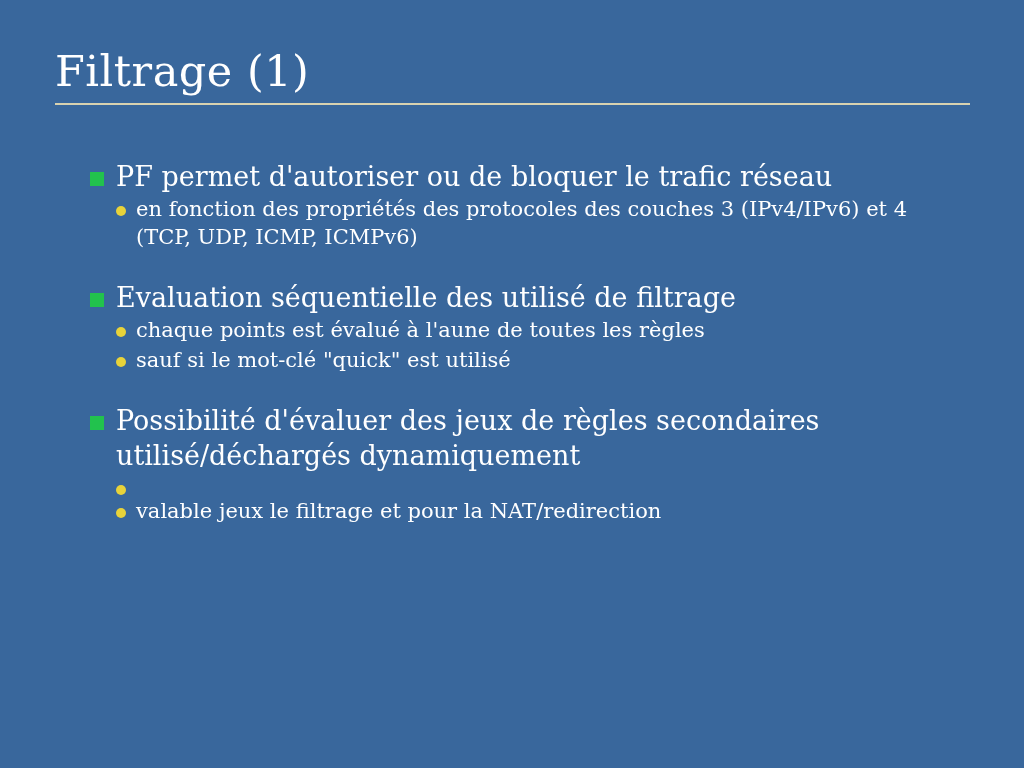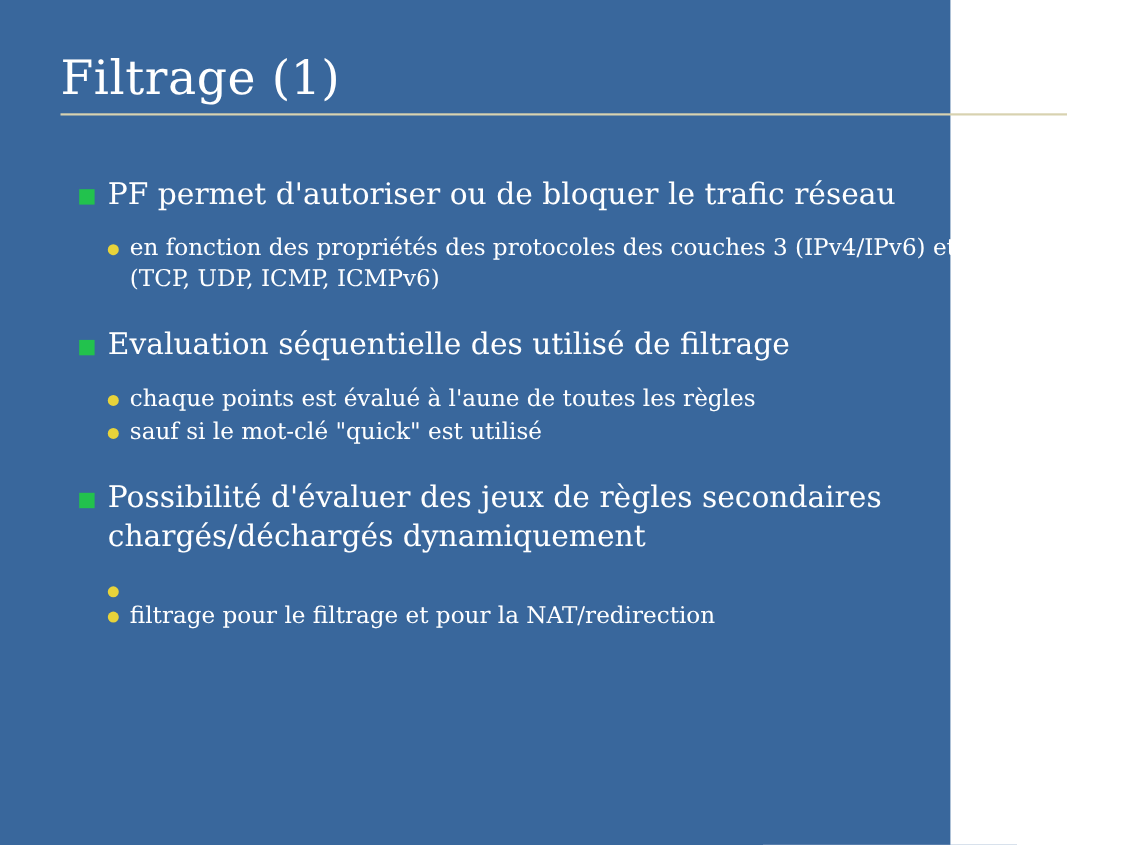--- a/index.html
+++ b/index.html
@@ -7,21 +7,21 @@
     padding: 0;
   }
   body {
     width: 1024px;
     height: 768px;
     overflow: hidden;
     font-family: "DejaVu Serif", serif;
   }
   #slide {
     position: relative;
-    width: 864px;
+    width: 1024px;
     height: 768px;
     background: #39679c;
     box-sizing: border-box;
   }
   #title-block {
     position: absolute;
     left: 55px;
     top: 48px;
     width: 915px;
   }
@@ -34,21 +34,21 @@
     white-space: nowrap;
   }
   #title-rule {
     margin-top: 8px;
     height: 2px;
     background: #d8d2b0;
     width: 915px;
   }
   #content {
     position: absolute;
-    left: 72px;
+    left: 90px;
     top: 160px;
     width: 900px;
   }
   .group {
     margin-bottom: 30px;
   }
   .group:last-child {
     margin-bottom: 0;
   }
   .lvl1 {
@@ -64,21 +64,21 @@
     margin-right: 12px;
   }
   .lvl1-text {
     color: #ffffff;
     font-size: 27px;
     line-height: 1.28;
     font-family: "DejaVu Serif", serif;
     max-width: 850px;
   }
   .sub-list {
-    margin-top: 16px;
+    margin-top: 0;
     margin-left: 26px;
   }
   .lvl2 {
     display: flex;
     align-items: flex-start;
     margin-bottom: 2px;
   }
   .lvl2-bullet {
     width: 10px;
     height: 10px;
@@ -134,27 +134,27 @@
         <div class="lvl2">
           <span class="lvl2-bullet"></span>
           <span class="lvl2-text">sauf si le mot-clé "quick" est utilisé</span>
         </div>
       </div>
     </div>
 
     <div class="group">
       <div class="lvl1">
         <span class="lvl1-bullet"></span>
-        <span class="lvl1-text">Possibilité d'évaluer des jeux de règles secondaires chargés/déchargés dynamiquement</span>
+        <span class="lvl1-text">Possibilité d'évaluer des jeux de règles secondaires utilisé/déchargés dynamiquement</span>
       </div>
       <div class="sub-list">
         <div class="lvl2">
           <span class="lvl2-bullet"></span>
         </div>
         <div class="lvl2">
           <span class="lvl2-bullet"></span>
-          <span class="lvl2-text">filtrage pour le filtrage et pour la NAT/redirection</span>
+          <span class="lvl2-text">valable jeux le filtrage et pour la NAT/redirection</span>
         </div>
       </div>
     </div>
 
   </div>
 </div>
 
 </body></html>

